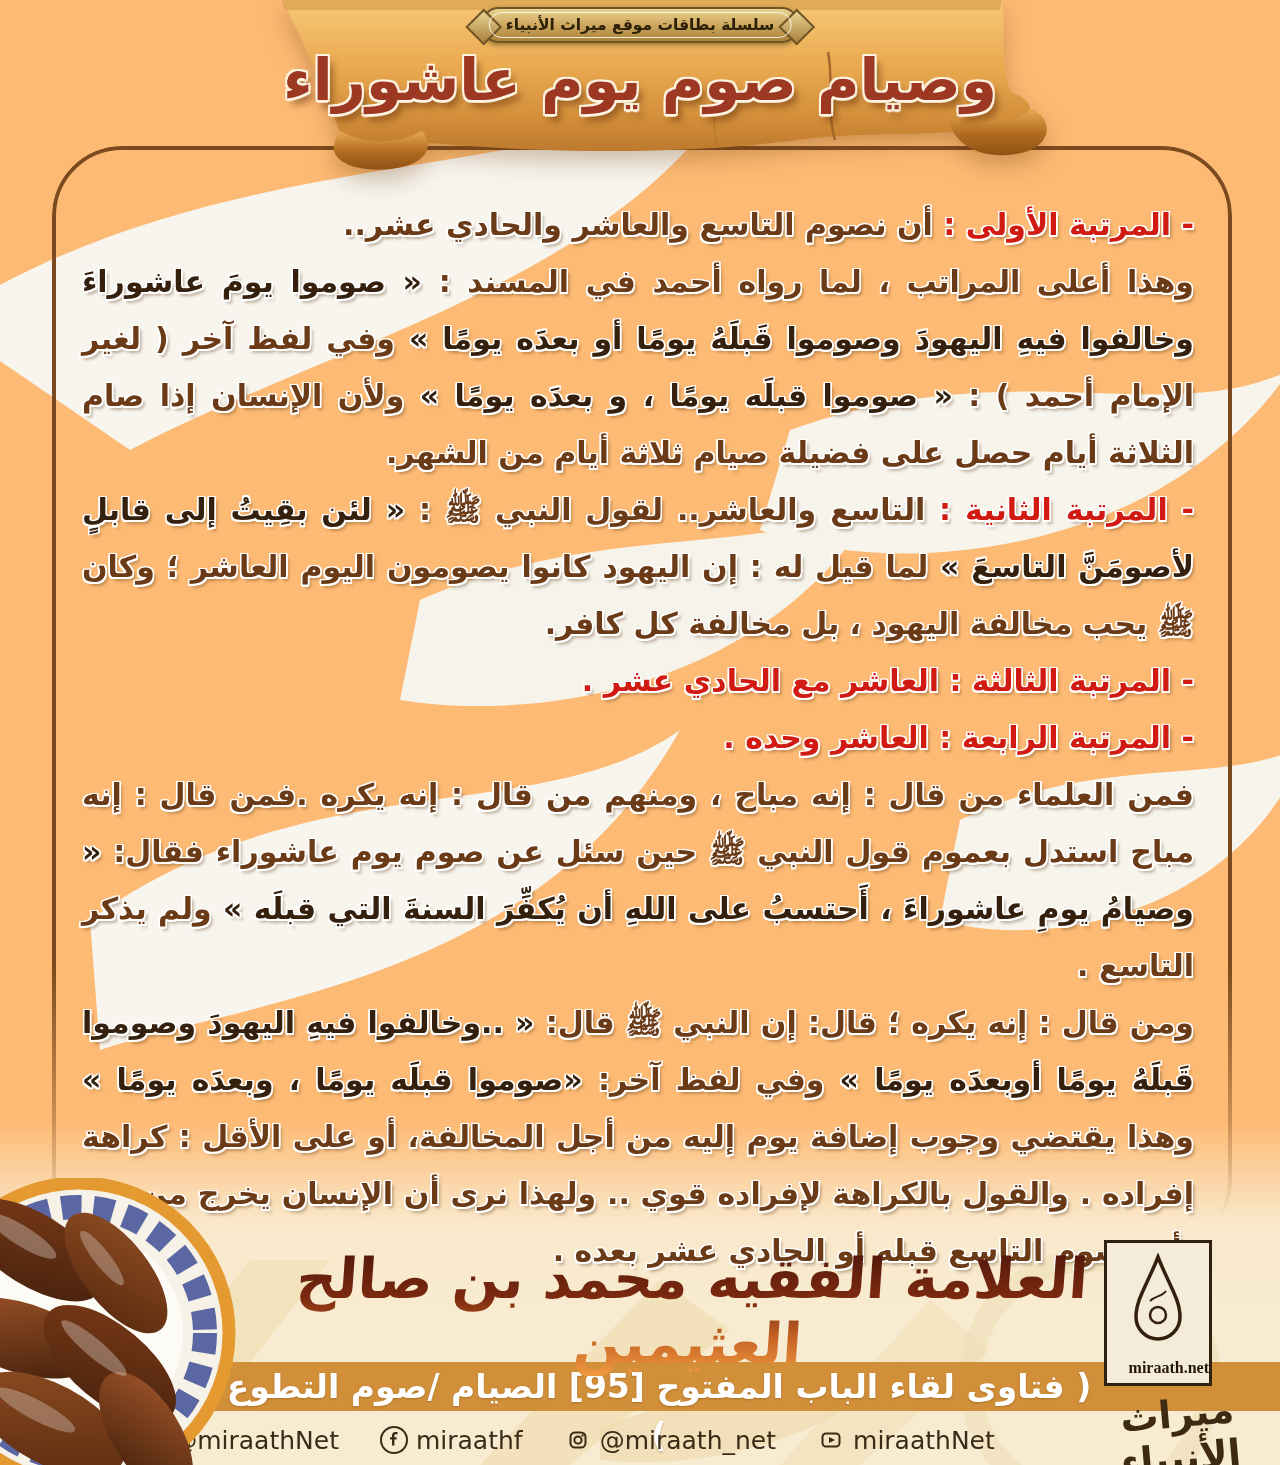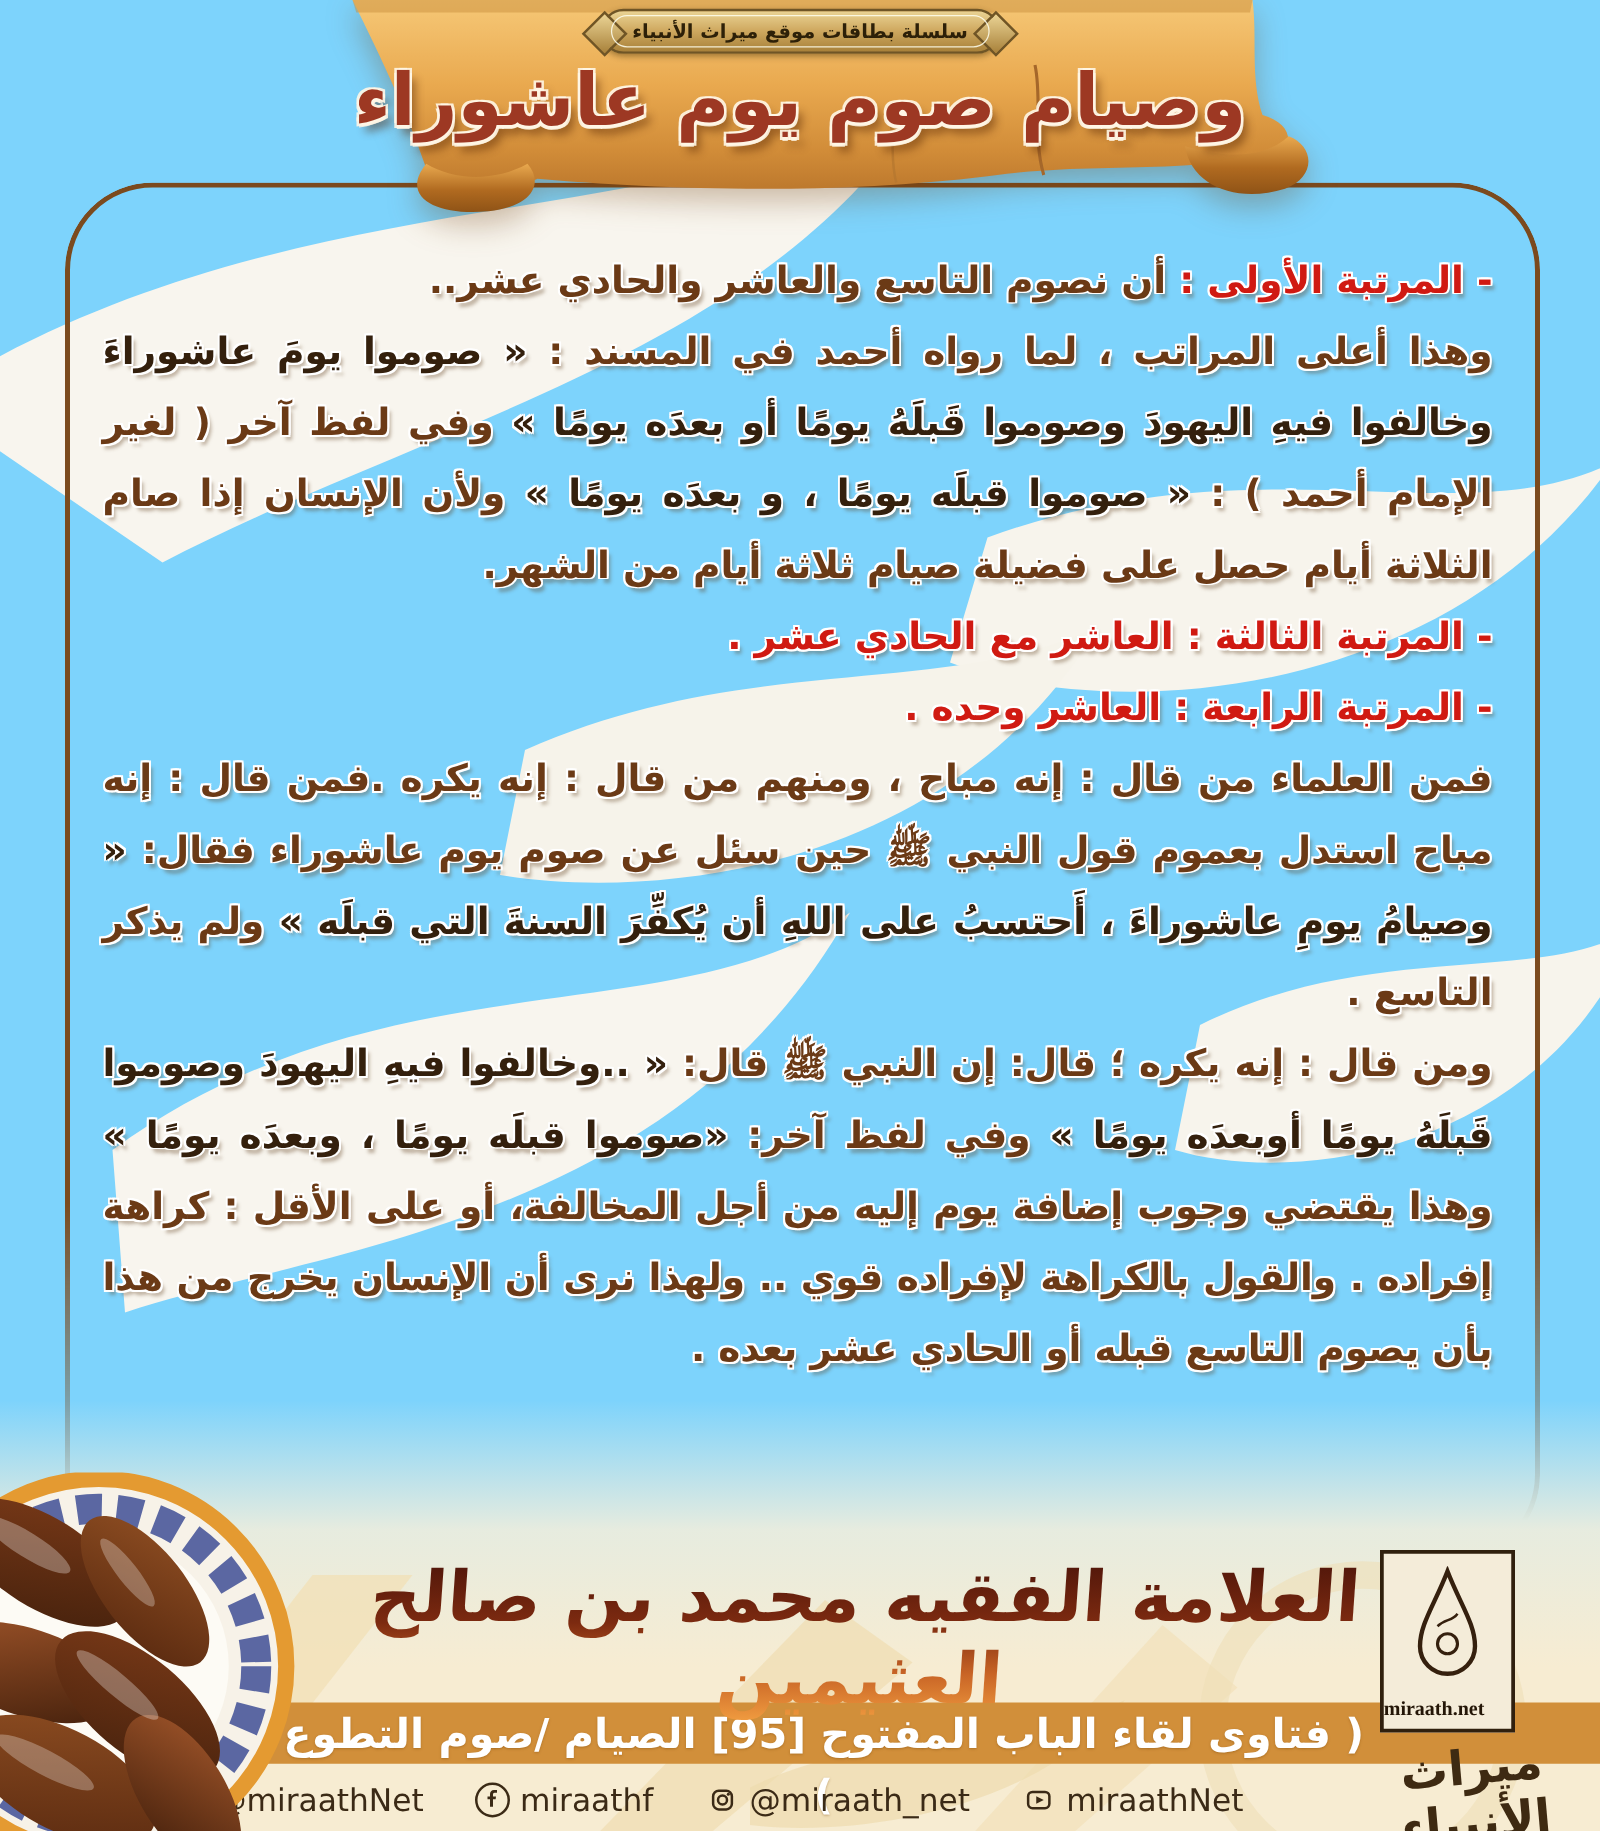--- a/index.html
+++ b/index.html
@@ -1,17 +1,17 @@
 <!DOCTYPE html>
 <html lang="ar"><head>
 <meta charset="utf-8">
 <style>
   html,body{margin:0;padding:0;}
   body{font-family:"DejaVu Sans",sans-serif;}
-  #page{position:relative;width:1280px;height:1465px;overflow:hidden;background:#7dd3fc;}
+  #page{position:relative;width:1280px;height:1465px;overflow:hidden;background:#fdba74;}
 
   
   .wm-svg{position:absolute;left:0;top:0;z-index:0;}
   .bottom-warm{position:absolute;left:0;right:0;top:1120px;bottom:0;z-index:0;
     background:linear-gradient(180deg,rgba(249,240,218,0) 0%,rgba(249,240,218,.85) 30%,#f7ecd2 62%);}
   .bottom-pattern{position:absolute;left:0;top:1240px;z-index:0;}
 
   
   .card{position:absolute;left:52px;top:146px;width:1172px;height:1096px;
     border:4px solid #7b4a1e;border-radius:70px;z-index:1;
@@ -60,21 +60,21 @@
 
   
   .social-row{position:absolute;left:0;right:150px;top:1418px;height:44px;z-index:2;
     display:flex;justify-content:center;align-items:center;gap:40px;direction:ltr;}
   .social-item{display:flex;align-items:center;gap:7px;color:#3b2a16;font-size:25px;font-weight:500;}
   .social-item svg{display:block;}
 
   
   .logo-box{position:absolute;left:1104px;top:1240px;width:108px;height:146px;z-index:3;
     border:3px solid #30200e;background:#f4ecd9;box-sizing:border-box;
-    display:flex;flex-direction:column;align-items:flex-start;justify-content:flex-end;}
+    display:flex;flex-direction:column;align-items:flex-end;justify-content:flex-end;}
   .logo-drop{position:absolute;top:10px;left:50%;transform:translateX(-50%);}
   .logo-site{font-family:"Liberation Serif",serif;font-size:16px;color:#241607;margin-bottom:6px;font-weight:bold;}
   .brand-wordmark{position:absolute;left:1074px;top:1392px;width:210px;z-index:4;text-align:center;direction:rtl;
     font-size:38px;font-weight:bold;color:#3e2a12;transform:rotate(-5deg);letter-spacing:0;}
 
   
   .dates{position:absolute;left:-6px;top:1178px;z-index:3;}
 </style>
 </head>
 <body>
@@ -129,20 +129,23 @@
   </div>
 
   <div class="page-title">وصيام صوم يوم عاشوراء</div>
 
   <div class="content">
     <p>
       <span class="t-red">- المرتبة الأولى : </span><span class="t-brown">أن نصوم التاسع والعاشر والحادي عشر..</span>
     </p>
     <p>
       <span class="t-brown">وهذا أعلى المراتب ، لما رواه أحمد في المسند : </span><span class="t-dark">« صوموا يومَ عاشوراءَ وخالفوا فيهِ اليهودَ وصوموا قَبلَهُ يومًا أو بعدَه يومًا »</span><span class="t-brown"> وفي لفظ آخر ( لغير الإمام أحمد ) : </span><span class="t-dark">« صوموا قبلَه يومًا ، و بعدَه يومًا »</span><span class="t-brown"> ولأن الإنسان إذا صام الثلاثة أيام حصل على فضيلة صيام ثلاثة أيام من الشهر.</span>
+    </p>
+    <p>
+      <span class="t-red">- المرتبة الثانية : </span><span class="t-brown">التاسع والعاشر.. لقول النبي ﷺ : </span><span class="t-dark">« لئن بقِيتُ إلى قابلٍ لأصومَنَّ التاسعَ »</span><span class="t-brown"> لما قيل له : إن اليهود كانوا يصومون اليوم العاشر ؛ وكان ﷺ يحب مخالفة اليهود ، بل مخالفة كل كافر.</span>
     </p>
     <p>
       <span class="t-red">- المرتبة الثالثة : العاشر مع الحادي عشر .</span>
     </p>
     <p>
       <span class="t-red">- المرتبة الرابعة : العاشر وحده .</span>
     </p>
     <p>
       <span class="t-brown">فمن العلماء من قال : إنه مباح ، ومنهم من قال : إنه يكره .فمن قال : إنه مباح استدل بعموم قول النبي ﷺ حين سئل عن صوم يوم عاشوراء فقال: </span><span class="t-dark">« وصيامُ يومِ عاشوراءَ ، أَحتسبُ على اللهِ أن يُكفِّرَ السنةَ التي قبلَه »</span><span class="t-brown"> ولم يذكر التاسع .</span>
     </p>

